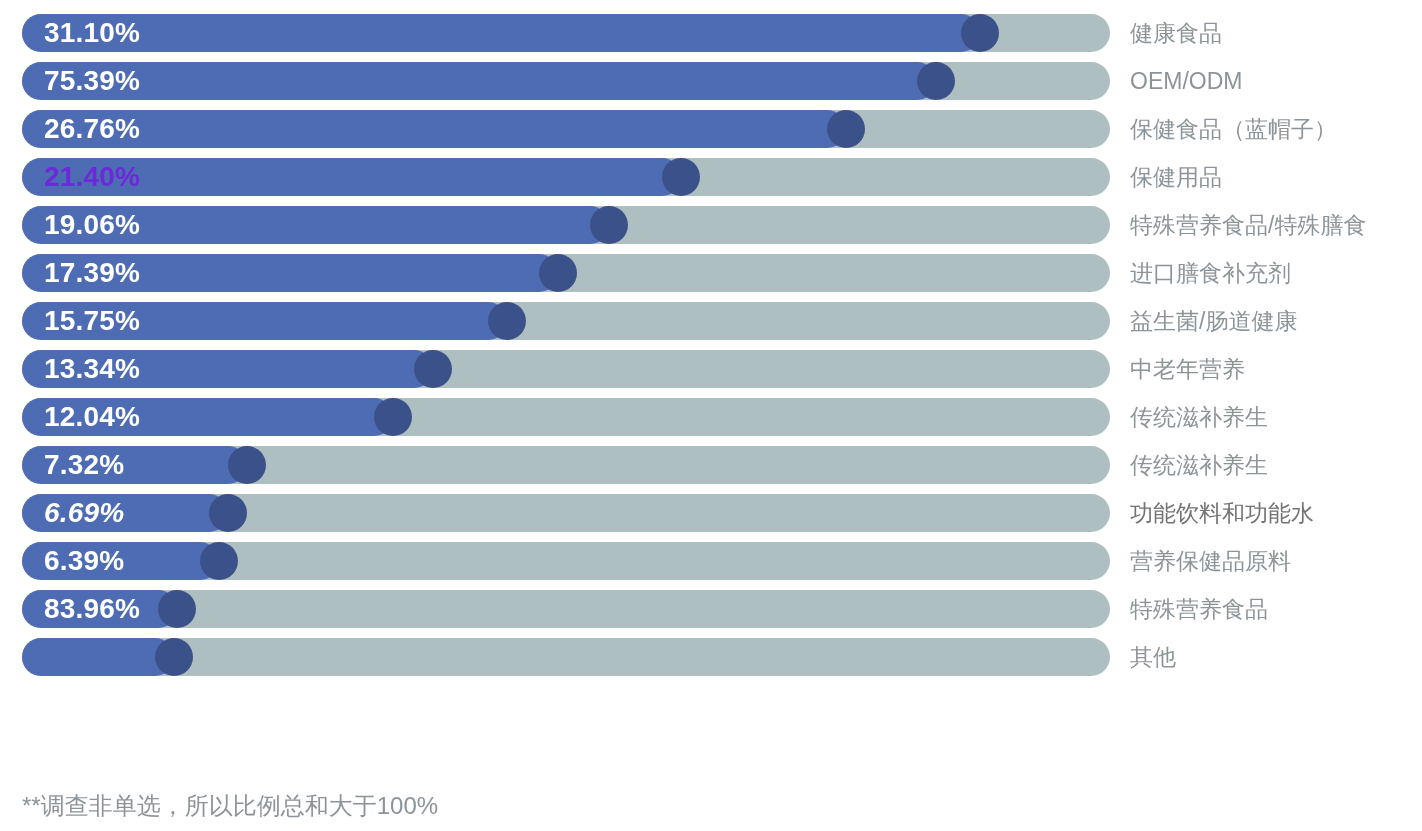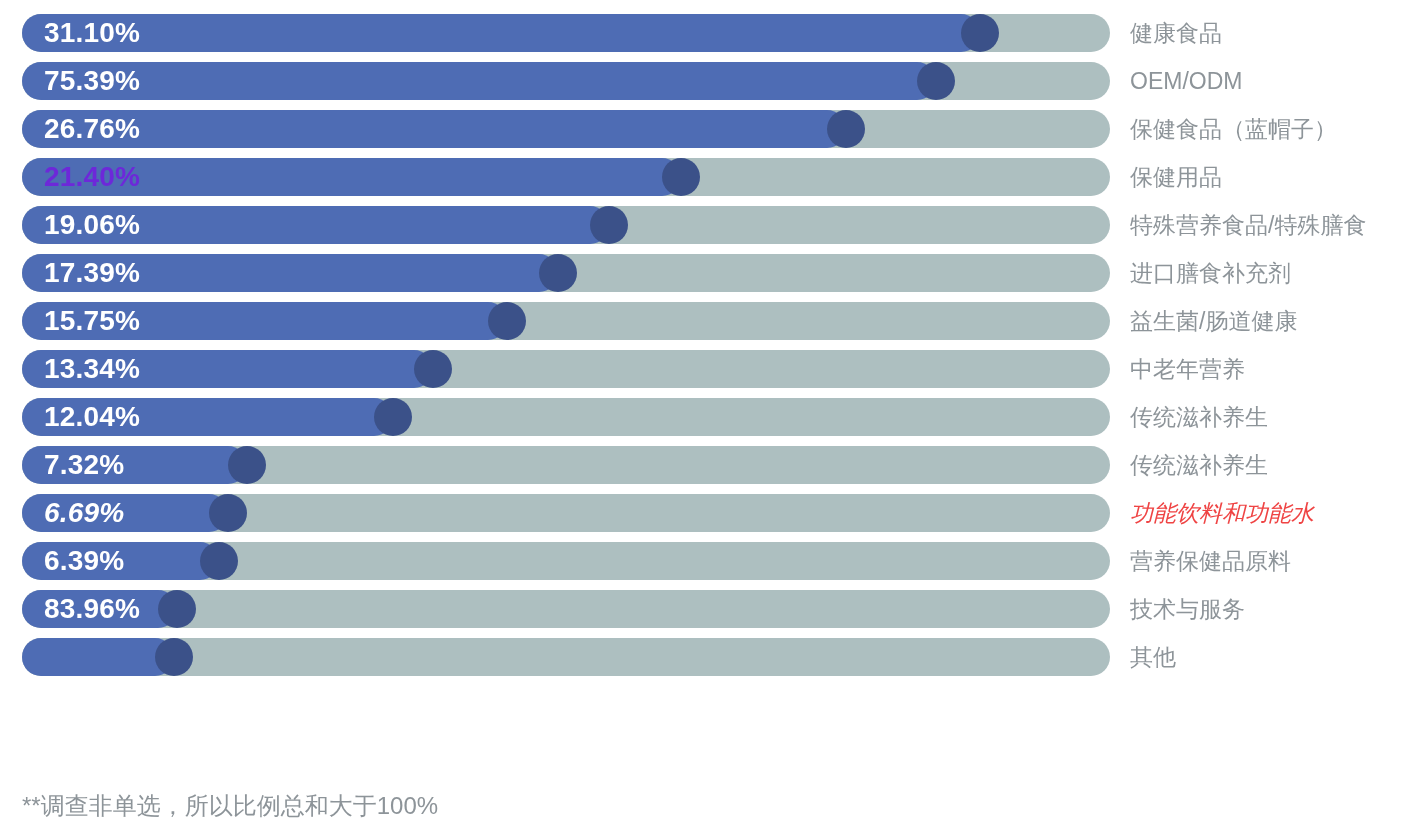--- a/index.html
+++ b/index.html
@@ -195,39 +195,39 @@
         </div>
         <div class="cat-label" style="color: rgb(141, 148, 153);">传统滋补养生</div>
       </div>
       <div class="row">
         <div class="track-wrap">
           <div class="track" style="background: rgb(173, 191, 192);"></div>
           <div class="fill" style="width: 206.052px; background: rgb(78, 108, 180);"></div>
           <div class="dot" style="left: 206.052px; background: rgb(59, 81, 137);"></div>
           <div class="value-label" style="color: rgb(255, 255, 255); font-style: italic;">6.69%</div>
         </div>
-        <div class="cat-label" style="color: #ef4444; font-style: italic;">功能饮料和功能水</div>
+        <div class="cat-label" style="color: #737373;">功能饮料和功能水</div>
       </div>
       <div class="row">
         <div class="track-wrap">
           <div class="track" style="background: rgb(173, 191, 192);"></div>
           <div class="fill" style="width: 196.812px; background: rgb(78, 108, 180);"></div>
           <div class="dot" style="left: 196.812px; background: rgb(59, 81, 137);"></div>
           <div class="value-label" style="color: rgb(255, 255, 255);">6.39%</div>
         </div>
         <div class="cat-label" style="color: rgb(141, 148, 153);">营养保健品原料</div>
       </div>
       <div class="row">
         <div class="track-wrap">
           <div class="track" style="background: rgb(173, 191, 192);"></div>
           <div class="fill" style="width: 154.616px; background: rgb(78, 108, 180);"></div>
           <div class="dot" style="left: 154.616px; background: rgb(59, 81, 137);"></div>
           <div class="value-label" style="color: rgb(255, 255, 255);">83.96%</div>
         </div>
-        <div class="cat-label" style="color: rgb(141, 148, 153);">技术与服务</div>
+        <div class="cat-label" style="color: rgb(141, 148, 153);">特殊营养食品</div>
       </div>
       <div class="row">
         <div class="track-wrap">
           <div class="track" style="background: rgb(173, 191, 192);"></div>
           <div class="fill" style="width: 152px; background: rgb(78, 108, 180);"></div>
           <div class="dot" style="left: 152px; background: rgb(59, 81, 137);"></div>
           <div class="value-label" style="color: rgb(255, 255, 255); margin-top: 41px;">2.01%</div>
         </div>
         <div class="cat-label" style="color: rgb(141, 148, 153);">其他</div>
       </div>

